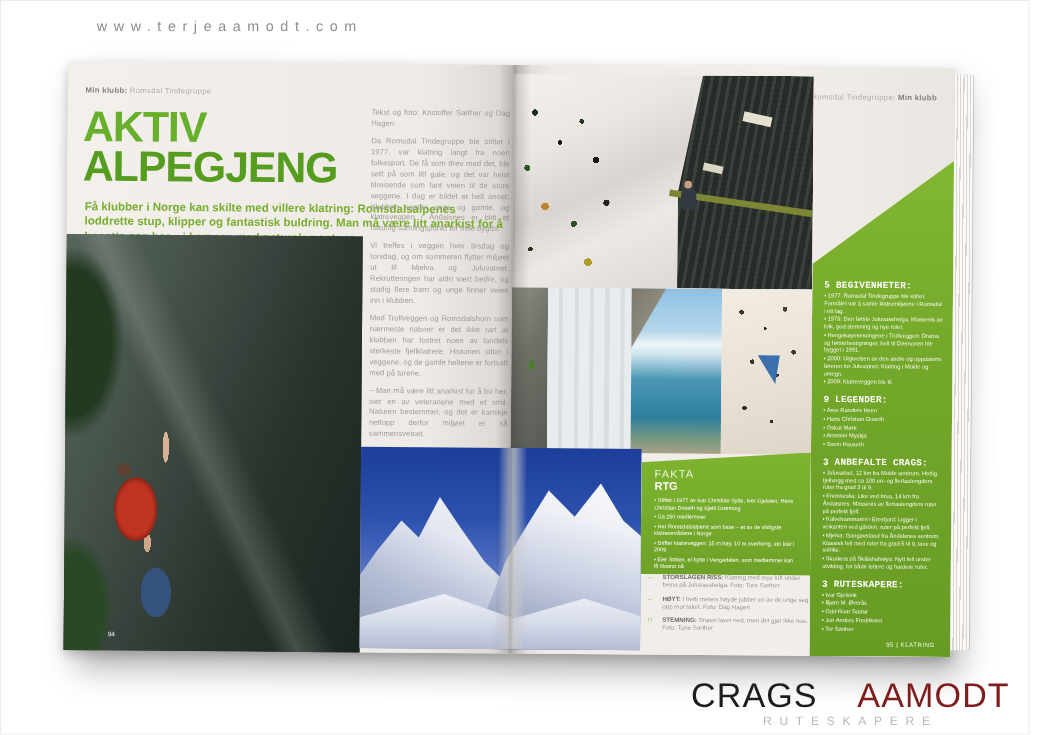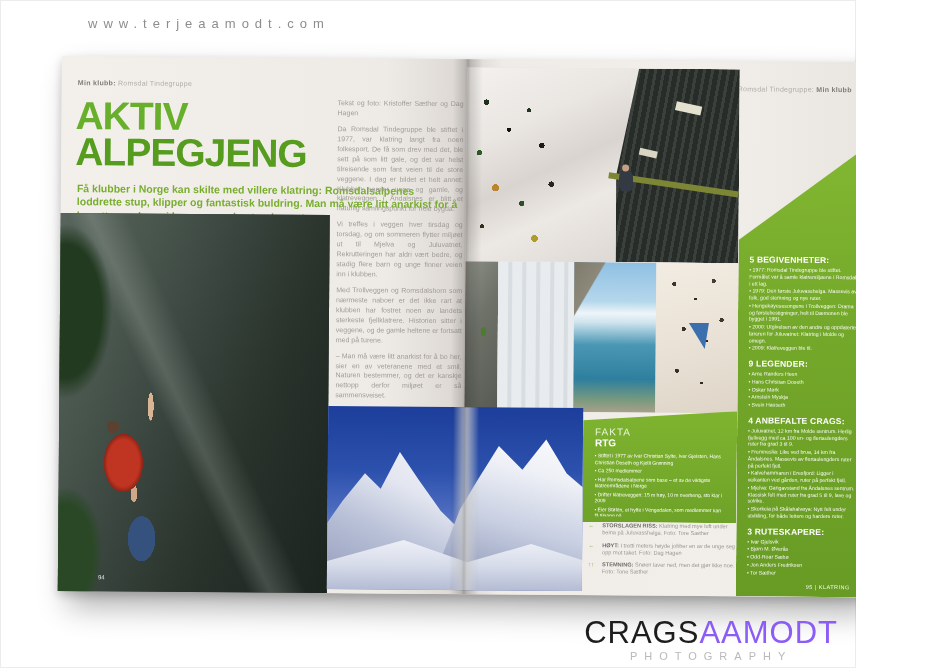--- a/index.html
+++ b/index.html
@@ -1,27 +1,27 @@
 <!DOCTYPE html>
 <html><head>
 <meta charset="utf-8">
 <style>
   html,body{margin:0;padding:0;background:#fff;}
   .abs{position:absolute;}
   #canvas{
-    position:relative;width:856px;height:668px;background:#ffffff;
+    position:relative;width:936px;height:668px;background:#ffffff;
     overflow:hidden;font-family:"Liberation Sans",sans-serif;
     box-shadow:inset 0 0 0 1px #ececec;
   }
   
   .site-url{left:88px;top:16px;font-size:13px;letter-spacing:6px;color:#8d8d8d;}
   .logo{right:18px;bottom:6px;text-align:center;line-height:1;}
   .logo .l1{font-size:31px;letter-spacing:1px;}
   .logo .t1{color:#1d1d1d;}
-  .logo .t2{color:#8b5cf6;}
+  .logo .t2{color:#7f1d1d;margin-left:36px;}
   .logo .l2{font-size:11px;letter-spacing:7px;color:#b9b9b9;margin-top:3px;}
   
   #spread{
     left:62px;top:56px;width:806px;height:535px;
     transform:rotate(.45deg);transform-origin:top left;
     box-shadow:10px 16px 30px rgba(0,0,0,.30),0 4px 10px rgba(0,0,0,.18);
     background:#eeebe7;
   }
   .page-left{left:0;top:0;width:405px;height:535px;
     background:linear-gradient(90deg,#f3f0ec 0%,#eeebe7 80%,#dcd7d2 99%);}
@@ -114,21 +114,21 @@
       radial-gradient(circle 3px at 80% 38%, #3d3830 0 70%, rgba(0,0,0,0) 71%),
       radial-gradient(circle 3px at 26% 72%, #332f29 0 70%, rgba(0,0,0,0) 71%),
       radial-gradient(circle 2px at 56% 80%, #2e2a25 0 70%, rgba(0,0,0,0) 71%),
       linear-gradient(165deg,#f2ece2 0%,#eae2d6 50%,#ded5c8 100%);}
   .mur-volume{left:82%;top:40%;width:0;height:0;border-left:16px solid transparent;border-right:4px solid transparent;border-top:26px solid #3c6fae;}
   
   .sidebar{left:678px;top:84px;width:128px;height:451px;z-index:22;
     clip-path:polygon(0 21%,100% 0,100% 100%,0 100%);
     background:linear-gradient(180deg,#82b732 0%,#74a82a 40%,#689b24 100%);color:#fff;}
   .sidebar-inner{position:absolute;left:11px;right:9px;top:102px;bottom:20px;overflow:hidden;}
-  .sb-heading{font-size:8.5px;font-weight:bold;letter-spacing:.2px;margin:7px 0 2px 0;}
+  .sb-heading{font-size:8.5px;font-weight:bold;letter-spacing:.2px;margin:7px 0 2px 0;font-family:Liberation Mono, monospace;}
   .sb-item{font-size:5.2px;line-height:1.3;margin:0 0 1px 0;color:rgba(255,255,255,.95);}
   .pagenum-right{position:absolute;right:14px;bottom:7px;font-size:5.5px;color:#f4f9ec;letter-spacing:.5px;}
   .fakta{left:524px;top:350px;width:154px;height:112px;z-index:24;
     clip-path:polygon(0 9%,100% 0,100% 100%,0 100%);
     background:linear-gradient(180deg,#7fb430 0%,#6ea228 100%);color:#fff;}
   .fakta-inner{position:absolute;left:12px;right:10px;top:16px;bottom:6px;overflow:hidden;}
   .fakta-t1{font-size:10px;letter-spacing:1px;color:#eaf5d8;}
   .fakta-t2{font-size:10px;font-weight:bold;margin-bottom:4px;}
   .fk-item{font-size:5px;line-height:1.3;margin-bottom:2px;}
   
@@ -201,21 +201,21 @@
         <div class="sb-item">• 1979: Den første Juluvasshelga. Massevis av folk, god stemning og nye ruter.</div>
         <div class="sb-item">• Hengekøyesesongene i Trollveggen: Drama og førstebestigninger, helt til Dæmonen ble bygget i 1991.</div>
         <div class="sb-item">• 2000: Utgivelsen av den andre og oppdaterte føreren for Juluvatnet: Klatring i Molde og omegn.</div>
         <div class="sb-item">• 2009: Klatreveggen ble til.</div>
         <div class="sb-heading">9 LEGENDER:</div>
         <div class="sb-item">• Arne Randers Heen</div>
         <div class="sb-item">• Hans Christian Doseth</div>
         <div class="sb-item">• Oskar Mørk</div>
         <div class="sb-item">• Arnstein Myskja</div>
         <div class="sb-item">• Svein Hauseth</div>
-        <div class="sb-heading">4 ANBEFALTE CRAGS:</div>
+        <div class="sb-heading">3 ANBEFALTE CRAGS:</div>
         <div class="sb-item">• Juluvatnet, 12 km fra Molde sentrum. Herlig fjellvegg med ca 100 en- og flertaulengders ruter fra grad 3 til 9.</div>
         <div class="sb-item">• Fremneslia: Like ved brua, 14 km fra Åndalsnes. Massevis av flertaulengders ruter på perfekt fjell.</div>
         <div class="sb-item">• Kalvehammaren i Eresfjord: Ligger i veikanten ved gården, ruter på perfekt fjell.</div>
         <div class="sb-item">• Mjelva: Gangavstand fra Åndalsnes sentrum. Klassisk felt med ruter fra grad 5 til 9, lave og solrike.</div>
         <div class="sb-item">• Skorkeia på Skålahalvøya: Nytt felt under utvikling, for både lettere og hardere ruter.</div>
         <div class="sb-heading">3 RUTESKAPERE:</div>
         <div class="sb-item">• Ivar Gjelsvik</div>
         <div class="sb-item">• Bjørn M. Øverås</div>
         <div class="sb-item">• Odd-Roar Sæbø</div>
         <div class="sb-item">• Jon Anders Fredriksen</div>
@@ -251,16 +251,16 @@
         <span class="cap-text"><b>STEMNING:</b><span> Snøen laver ned, men det gjør ikke noe. Foto: Tone Sæther</span></span>
       </div>
     </div>
 
     <div class="abs gutter"></div>
     <div class="abs edge-stack"></div>
   </div>
 
   <div class="abs logo">
     <div class="l1"><span class="t1">CRAGS</span><span class="t2">AAMODT</span></div>
-    <div class="l2">PHOTOGRAPHY</div>
+    <div class="l2">RUTESKAPERE</div>
   </div>
 
 </div>
 
 </body></html>

